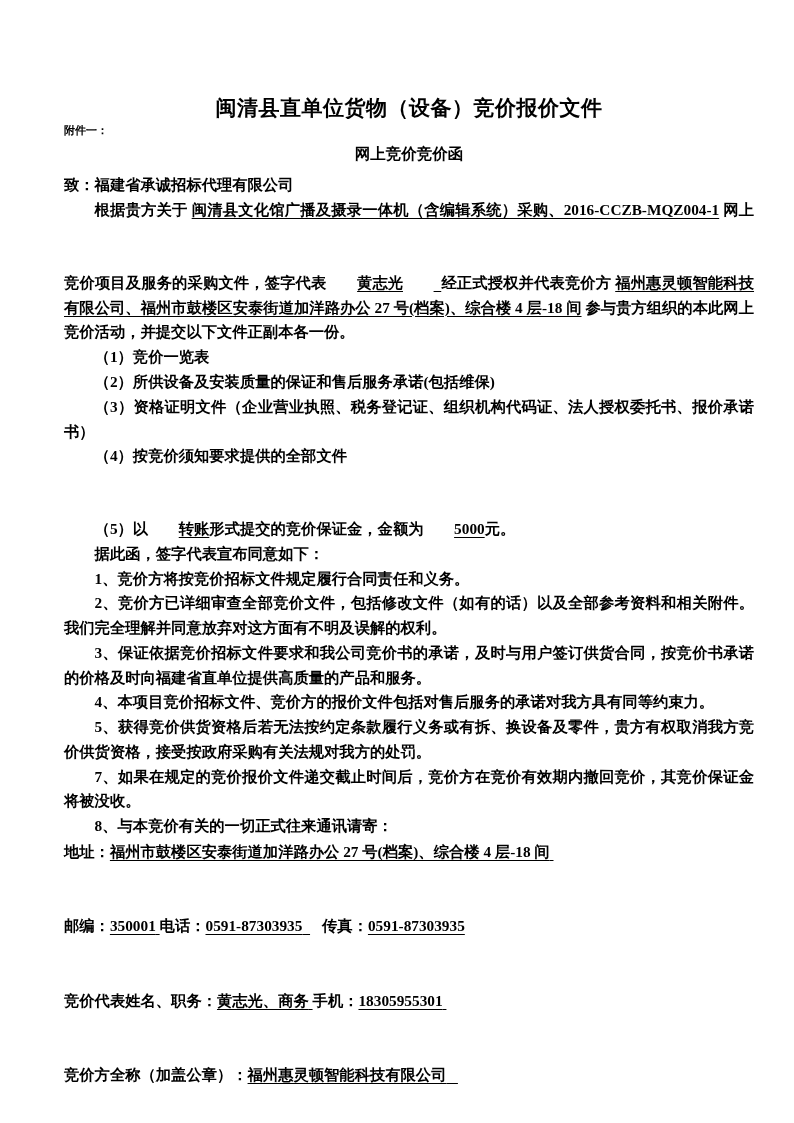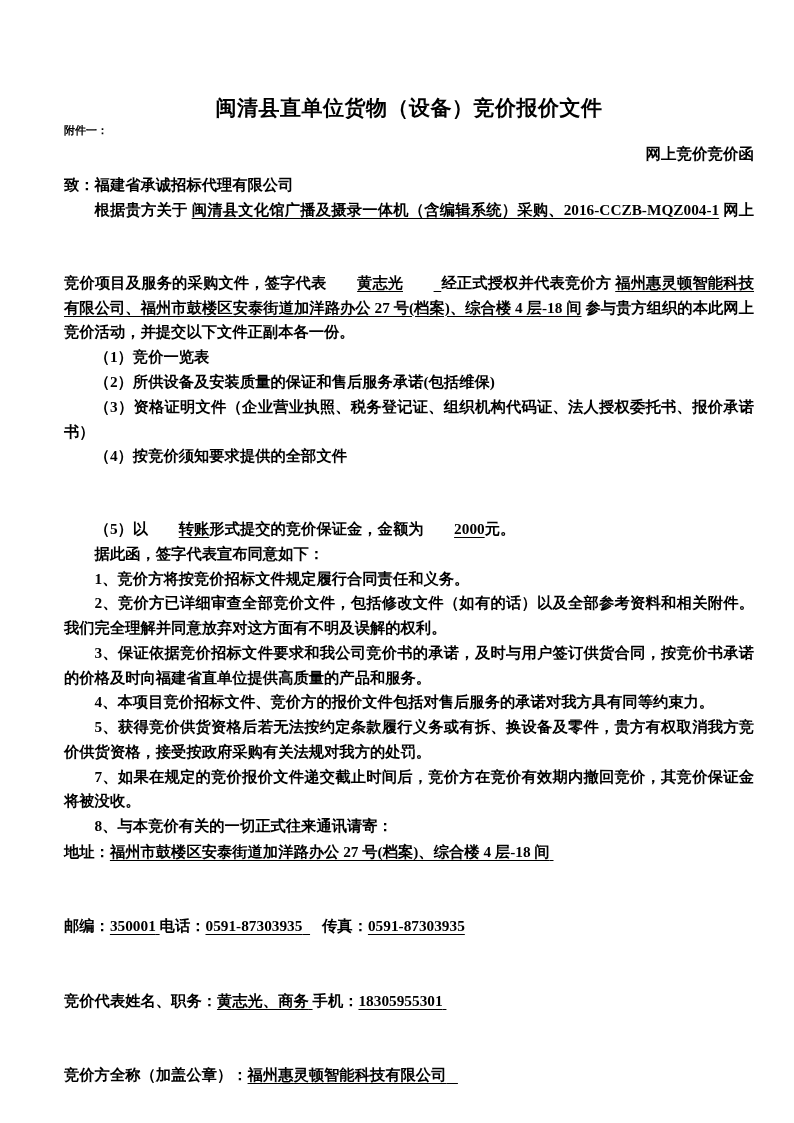--- a/index.html
+++ b/index.html
@@ -27,21 +27,21 @@
     letter-spacing: 0.5px;
     margin: 22px 0 0 0;
     line-height: 1.4;
   }
   .attachment-label {
     font-size: 11px;
     font-weight: bold;
     margin-bottom: 6px;
   }
   .sub-title {
-    text-align: right;
+    text-align: center;
     font-size: 15.5px;
     font-weight: bold;
     margin: 0 0 8px 0;
   }
   p.body {
     font-size: 15.3px;
     line-height: 1.62;
     margin: 0;
     text-align: justify;
     font-weight: bold;
@@ -87,21 +87,21 @@
     <span class="u">福州惠灵顿智能科技有限公司、福州市鼓楼区安泰街道加洋路办公 27 号(档案)、综合楼 4 层-18 间</span>
     <span>参与贵方组织的本此网上竞价活动，并提交以下文件正副本各一份。</span>
   </p>
 
   <p class="body indent">（1）竞价一览表</p>
   <p class="body indent">（2）所供设备及安装质量的保证和售后服务承诺(包括维保)</p>
   <p class="body indent">（3）资格证明文件（企业营业执照、税务登记证、组织机构代码证、法人授权委托书、报价承诺书）</p>
   <p class="body indent">（4）按竞价须知要求提供的全部文件</p>
 
   <p class="body indent">
-    <span>（5）以</span><span class="u sp">转账</span><span>形式提交的竞价保证金，金额为</span><span class="u sp">2000</span><span>元。</span>
+    <span>（5）以</span><span class="u sp">转账</span><span>形式提交的竞价保证金，金额为</span><span class="u sp">5000</span><span>元。</span>
   </p>
 
   <p class="body indent">据此函，签字代表宣布同意如下：</p>
 
   <p class="body indent">1、竞价方将按竞价招标文件规定履行合同责任和义务。</p>
   <p class="body indent">2、竞价方已详细审查全部竞价文件，包括修改文件（如有的话）以及全部参考资料和相关附件。我们完全理解并同意放弃对这方面有不明及误解的权利。</p>
   <p class="body indent">3、保证依据竞价招标文件要求和我公司竞价书的承诺，及时与用户签订供货合同，按竞价书承诺的价格及时向福建省直单位提供高质量的产品和服务。</p>
   <p class="body indent">4、本项目竞价招标文件、竞价方的报价文件包括对售后服务的承诺对我方具有同等约束力。</p>
   <p class="body indent">5、获得竞价供货资格后若无法按约定条款履行义务或有拆、换设备及零件，贵方有权取消我方竞价供货资格，接受按政府采购有关法规对我方的处罚。</p>
   <p class="body indent">7、如果在规定的竞价报价文件递交截止时间后，竞价方在竞价有效期内撤回竞价，其竞价保证金将被没收。</p>

